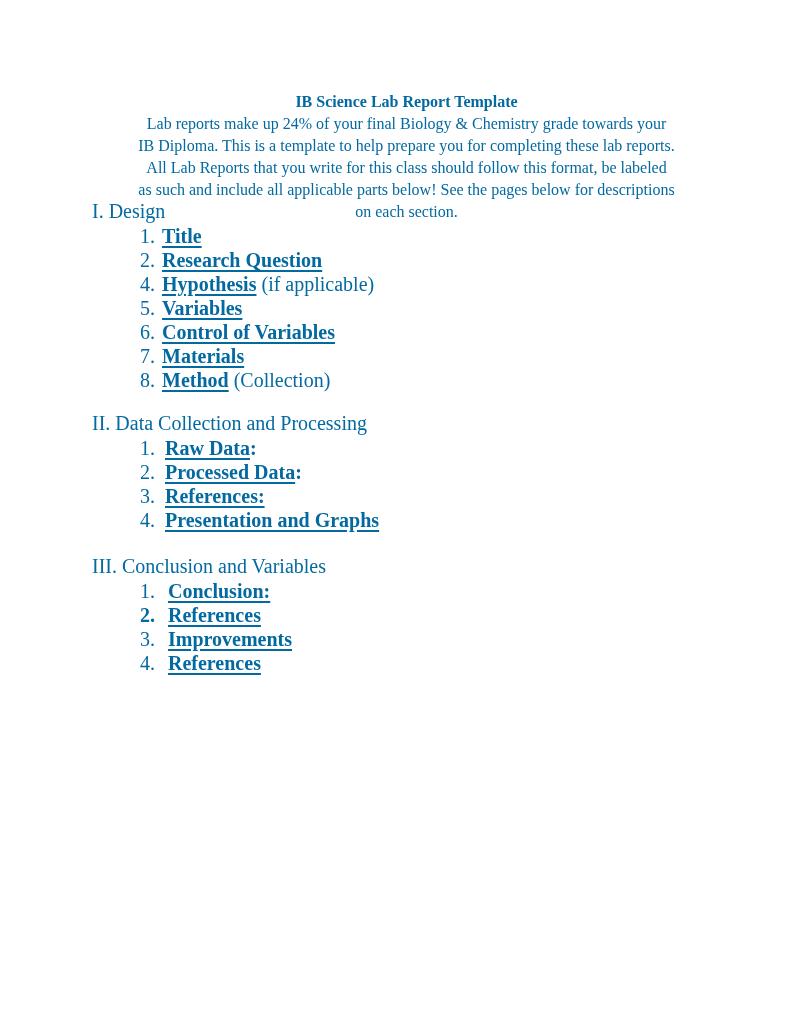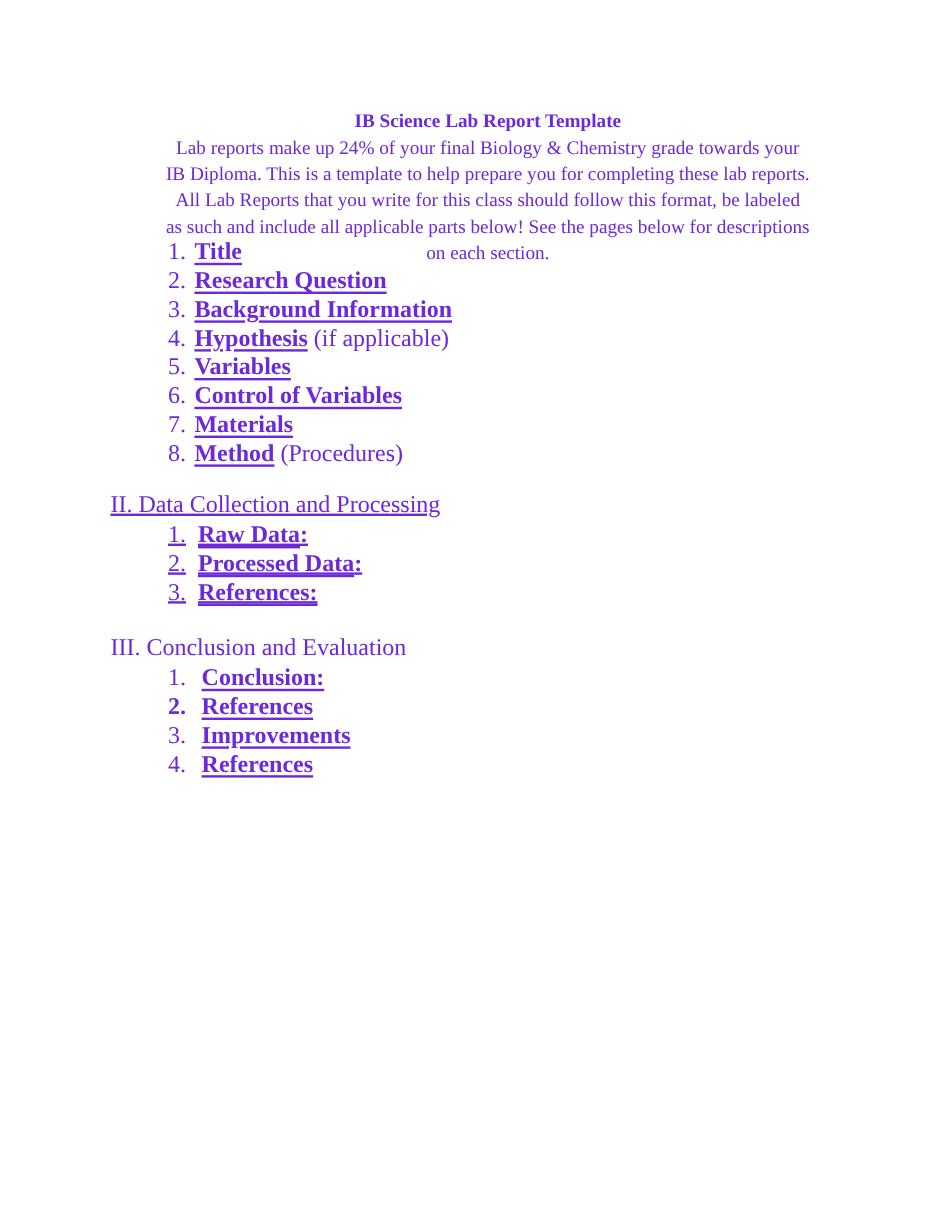--- a/index.html
+++ b/index.html
@@ -5,21 +5,21 @@
   html, body {
     margin: 0;
     padding: 0;
     background: #ffffff;
   }
   .page {
     position: relative;
     width: 791px;
     height: 1024px;
     background: #ffffff;
-    color: #6d28d9;
+    color: #0369a1;
     font-family: "Liberation Serif", serif;
     overflow: hidden;
   }
   .doc-header {
     position: absolute;
     left: 138px;
     top: 91px;
     width: 537px;
     font-size: 16px;
     line-height: 22px;
@@ -37,21 +37,21 @@
     left: 92px;
     top: 198px;
     font-size: 20px;
   }
   .sec-heading {
     margin: 0;
     font-size: 20px;
     font-weight: 400;
     line-height: 26px;
   }
-  .sec-2 { margin-top: 18px; text-decoration: underline; }
+  .sec-2 { margin-top: 18px; }
   .sec-3 { margin-top: 21px; }
   .item {
     line-height: 24px;
     padding-left: 48px;
     white-space: nowrap;
   }
   .num { font-weight: 400; }
   .sec-1 .num { margin-right: 7px; }
   .sec-2 .num { margin-right: 10px; }
   .sec-3 .num { margin-right: 13px; }
@@ -72,43 +72,44 @@
 <div class="page">
 
   <header class="doc-header">
     <div class="doc-title">IB Science Lab Report Template</div>
     <p class="doc-intro">Lab reports make up 24% of your final Biology &amp; Chemistry grade towards your IB Diploma. This is a template to help prepare you for completing these lab reports. All Lab Reports that you write for this class should follow this format, be labeled as such and include all applicable parts below! See the pages below for descriptions on each section.</p>
   </header>
 
   <main class="outline">
 
     <section class="sec sec-1">
+      <h2 class="sec-heading">I. Design</h2>
       <div class="items">
         <div class="item"><span class="num">1.</span><span class="term">Title</span><span class="suffix"></span></div>
         <div class="item"><span class="num">2.</span><span class="term">Research Question</span><span class="suffix"></span></div>
-        <div class="item"><span class="num">3.</span><span class="term">Background Information</span><span class="suffix"></span></div>
         <div class="item"><span class="num">4.</span><span class="term">Hypothesis</span><span class="suffix"> (if applicable)</span></div>
         <div class="item"><span class="num">5.</span><span class="term">Variables</span><span class="suffix"></span></div>
         <div class="item"><span class="num">6.</span><span class="term">Control of Variables</span><span class="suffix"></span></div>
         <div class="item"><span class="num">7.</span><span class="term">Materials</span><span class="suffix"></span></div>
-        <div class="item"><span class="num">8.</span><span class="term">Method</span><span class="suffix"> (Procedures)</span></div>
+        <div class="item"><span class="num">8.</span><span class="term">Method</span><span class="suffix"> (Collection)</span></div>
       </div>
     </section>
 
     <section class="sec sec-2">
       <h2 class="sec-heading">II. Data Collection and Processing</h2>
       <div class="items">
         <div class="item"><span class="num">1.</span><span class="term">Raw Data</span><span class="suffix suffix-bold">:</span></div>
         <div class="item"><span class="num">2.</span><span class="term">Processed Data</span><span class="suffix suffix-bold">:</span></div>
         <div class="item"><span class="num">3.</span><span class="term">References:</span><span class="suffix"></span></div>
+        <div class="item"><span class="num">4.</span><span class="term">Presentation and Graphs</span><span class="suffix"></span></div>
       </div>
     </section>
 
     <section class="sec sec-3">
-      <h2 class="sec-heading">III. Conclusion and Evaluation</h2>
+      <h2 class="sec-heading">III. Conclusion and Variables</h2>
       <div class="items">
         <div class="item"><span class="num">1.</span><span class="term">Conclusion:</span><span class="suffix"></span></div>
         <div class="item"><span class="num num-bold">2.</span><span class="term">References</span><span class="suffix"></span></div>
         <div class="item"><span class="num">3.</span><span class="term">Improvements</span><span class="suffix"></span></div>
         <div class="item"><span class="num">4.</span><span class="term">References</span><span class="suffix"></span></div>
       </div>
     </section>
 
   </main>
 </div>

